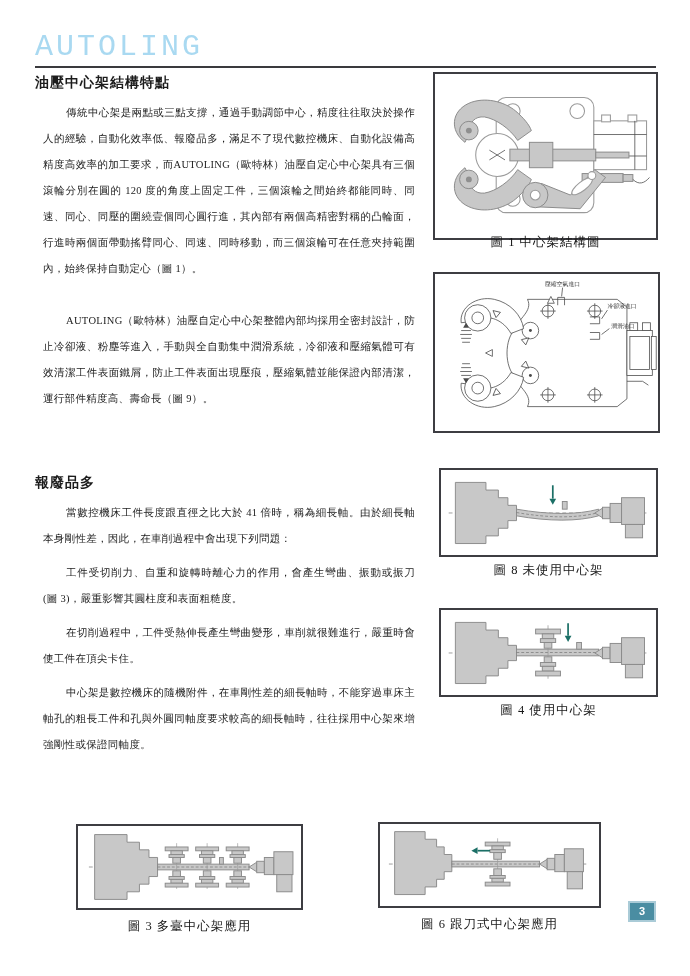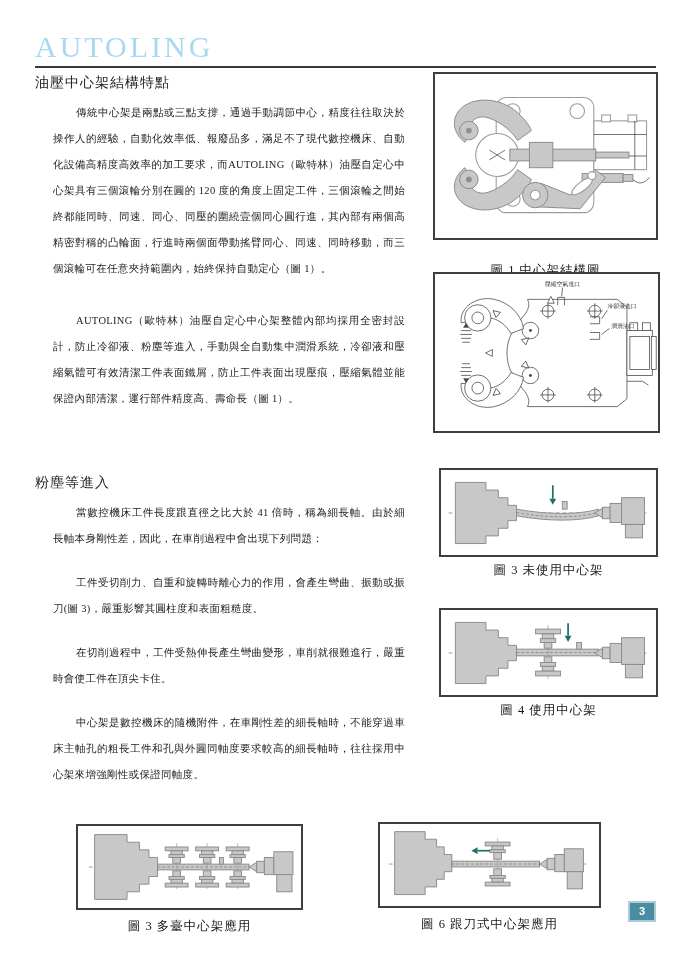--- a/index.html
+++ b/index.html
@@ -4,30 +4,30 @@
 <style>
   html,body{margin:0;padding:0;background:#e8e8e8;}
   .page{
     position:relative;width:690px;height:976px;background:#ffffff;
     margin:0 auto;overflow:hidden;
     font-family:"Liberation Serif","DejaVu Serif",serif;color:#1c1c1c;
   }
   
   .brand{
     position:absolute;left:35px;top:30px;
-    font-family:Liberation Serif, serif;
+    font-family:Liberation Mono, monospace;
     font-size:30px;font-weight:400;letter-spacing:3px;color:#a9d9f1;
   }
   .brand-rule{position:absolute;left:35px;top:66px;width:621px;height:2px;background:#3a3a3e;}
   
   .text-col{position:absolute;left:35px;top:74px;width:388px;}
-  .sec-title{font-size:14px;font-weight:normal;margin:0;letter-spacing:1px;}
+  .sec-title{font-size:14px;font-weight:bold;margin:0;letter-spacing:1px;}
   .sec-title.second{margin-top:62px;}
   .text-col p{
-    margin:18px;font-size:10.5px;line-height:26px;text-align:justify;
+    margin:8px;font-size:10.5px;line-height:26px;text-align:justify;
     text-indent:2.2em;letter-spacing:0.3px;
   }
   .text-col p.gap-top{margin-top:26px;}
   .text-col p.first{margin-top:8px;}
   
   .figbox{position:absolute;background:#fff;border:2px solid #3d3d42;box-sizing:border-box;}
   .figbox svg{display:block;width:100%;height:100%;}
   .figcap{
     position:absolute;text-align:center;font-size:12.5px;color:#161616;letter-spacing:1px;
   }
@@ -51,22 +51,22 @@
 <body>
 
 <div class="page">
 
   <div class="brand">AUTOLING</div>
   <div class="brand-rule"></div>
 
   <div class="text-col">
     <h1 class="sec-title">油壓中心架結構特點</h1>
     <p class="first">傳統中心架是兩點或三點支撐，通過手動調節中心，精度往往取決於操作人的經驗，自動化效率低、報廢品多，滿足不了現代數控機床、自動化設備高精度高效率的加工要求，而AUTOLING（歐特林）油壓自定心中心架具有三個滾輪分別在圓的 120 度的角度上固定工件，三個滾輪之間始終都能同時、同速、同心、同壓的圍繞壹個同心圓行進，其內部有兩個高精密對稱的凸輪面，行進時兩個面帶動搖臂同心、同速、同時移動，而三個滾輪可在任意夾持範圍內，始終保持自動定心（圖 1）。</p>
-    <p class="gap-top">AUTOLING（歐特林）油壓自定心中心架整體內部均採用全密封設計，防止冷卻液、粉塵等進入，手動與全自動集中潤滑系統，冷卻液和壓縮氣體可有效清潔工件表面鐵屑，防止工件表面出現壓痕，壓縮氣體並能保證內部清潔，運行部件精度高、壽命長（圖 1）。</p>
-    <h1 class="sec-title second">粉塵等進入</h1>
+    <p class="gap-top">AUTOLING（歐特林）油壓自定心中心架整體內部均採用全密封設計，防止冷卻液、粉塵等進入，手動與全自動集中潤滑系統，冷卻液和壓縮氣體可有效清潔工件表面鐵屑，防止工件表面出現壓痕，壓縮氣體並能保證內部清潔，運行部件精度高、壽命長（圖 9）。</p>
+    <h1 class="sec-title second">報廢品多</h1>
     <p class="first">當數控機床工件長度跟直徑之比大於 41 倍時，稱為細長軸。由於細長軸本身剛性差，因此，在車削過程中會出現下列問題：</p>
     <p>工件受切削力、自重和旋轉時離心力的作用，會產生彎曲、振動或振刀(圖 3)，嚴重影響其圓柱度和表面粗糙度。</p>
     <p>在切削過程中，工件受熱伸長產生彎曲變形，車削就很難進行，嚴重時會使工件在頂尖卡住。</p>
     <p>中心架是數控機床的隨機附件，在車剛性差的細長軸時，不能穿過車床主軸孔的粗長工件和孔與外圓同軸度要求較高的細長軸時，往往採用中心架來增強剛性或保證同軸度。</p>
   </div>
 
   <div class="figbox" style="left:433px;top:72px;width:225px;height:168px;">
     <svg viewBox="0 0 225 168">
 
       <rect class="wht" x="62" y="24" width="100" height="118" rx="10"></rect>
@@ -110,21 +110,21 @@
 
       <g>
         <path class="gry" d="M102,136 L148,138 L174,106 L163,98 L138,124 L108,112 Z"></path>
         <circle class="gry" cx="102" cy="124" r="13"></circle>
           <circle class="wht" cx="102" cy="124" r="5"></circle>
         <ellipse class="wht" cx="150" cy="115" rx="13" ry="4.5" transform="rotate(-38 150 115)"></ellipse>
         <circle class="wht" cx="160" cy="104" r="4"></circle>
       </g>
     </svg>
   </div>
-  <div class="figcap" style="left:433px;top:262px;width:225px;">圖 1 中心架結構圖</div>
+  <div class="figcap" style="left:433px;top:234px;width:225px;">圖 1 中心架結構圖</div>
 
   <div class="figbox" style="left:433px;top:272px;width:227px;height:161px;">
     <svg viewBox="0 0 227 161">
 
       <path class="linf" d="M94,26 L186,26 L196,34 L196,128 L186,136 L94,136 C100,124 84,116 82,106 C70,96 70,66 82,56 C84,46 100,38 94,26 Z"></path>
 
       <circle class="linf" cx="97" cy="58" r="8.5"></circle>
         <circle cx="97" cy="58" r="1.5" fill="#4a4a4a"></circle>
       <circle class="linf" cx="97" cy="104" r="8.5"></circle>
         <circle cx="97" cy="104" r="1.5" fill="#4a4a4a"></circle>
@@ -204,21 +204,21 @@
       </g>
       <g>
         <path class="gry" d="M158,45 L166,40 V50 Z"></path>
         <rect class="gry" x="166" y="39" width="8" height="12"></rect>
         <rect class="gry" x="174" y="35" width="12" height="20"></rect>
         <rect class="gry" x="186" y="29" width="24" height="28"></rect>
         <rect class="gry" x="190" y="57" width="18" height="14"></rect>
       </g>
     </svg>
   </div>
-  <div class="figcap" style="left:439px;top:562px;width:219px;">圖 3 未使用中心架</div>
+  <div class="figcap" style="left:439px;top:562px;width:219px;">圖 8 未使用中心架</div>
 
   <div class="figbox" style="left:439px;top:608px;width:219px;height:89px;">
     <svg viewBox="0 0 219 89">
       <path class="dash" d="M5,45 H214"></path>
       <path class="gry" d="M12,13 H44 V21 H57 V29 H67 V37 H76 V53 H67 V61 H57 V69 H44 V77 H12 Z"></path>
       <rect class="gry" x="76" y="41" width="86" height="7"></rect>
       <path class="shaftdash" d="M76,44.5 H162"></path>
       <g>
         <line x1="109" y1="16" x2="109" y2="72" stroke="#9a9a9a" stroke-width="0.8"></line>
         <rect class="gry" x="96" y="20" width="26" height="5"></rect>

